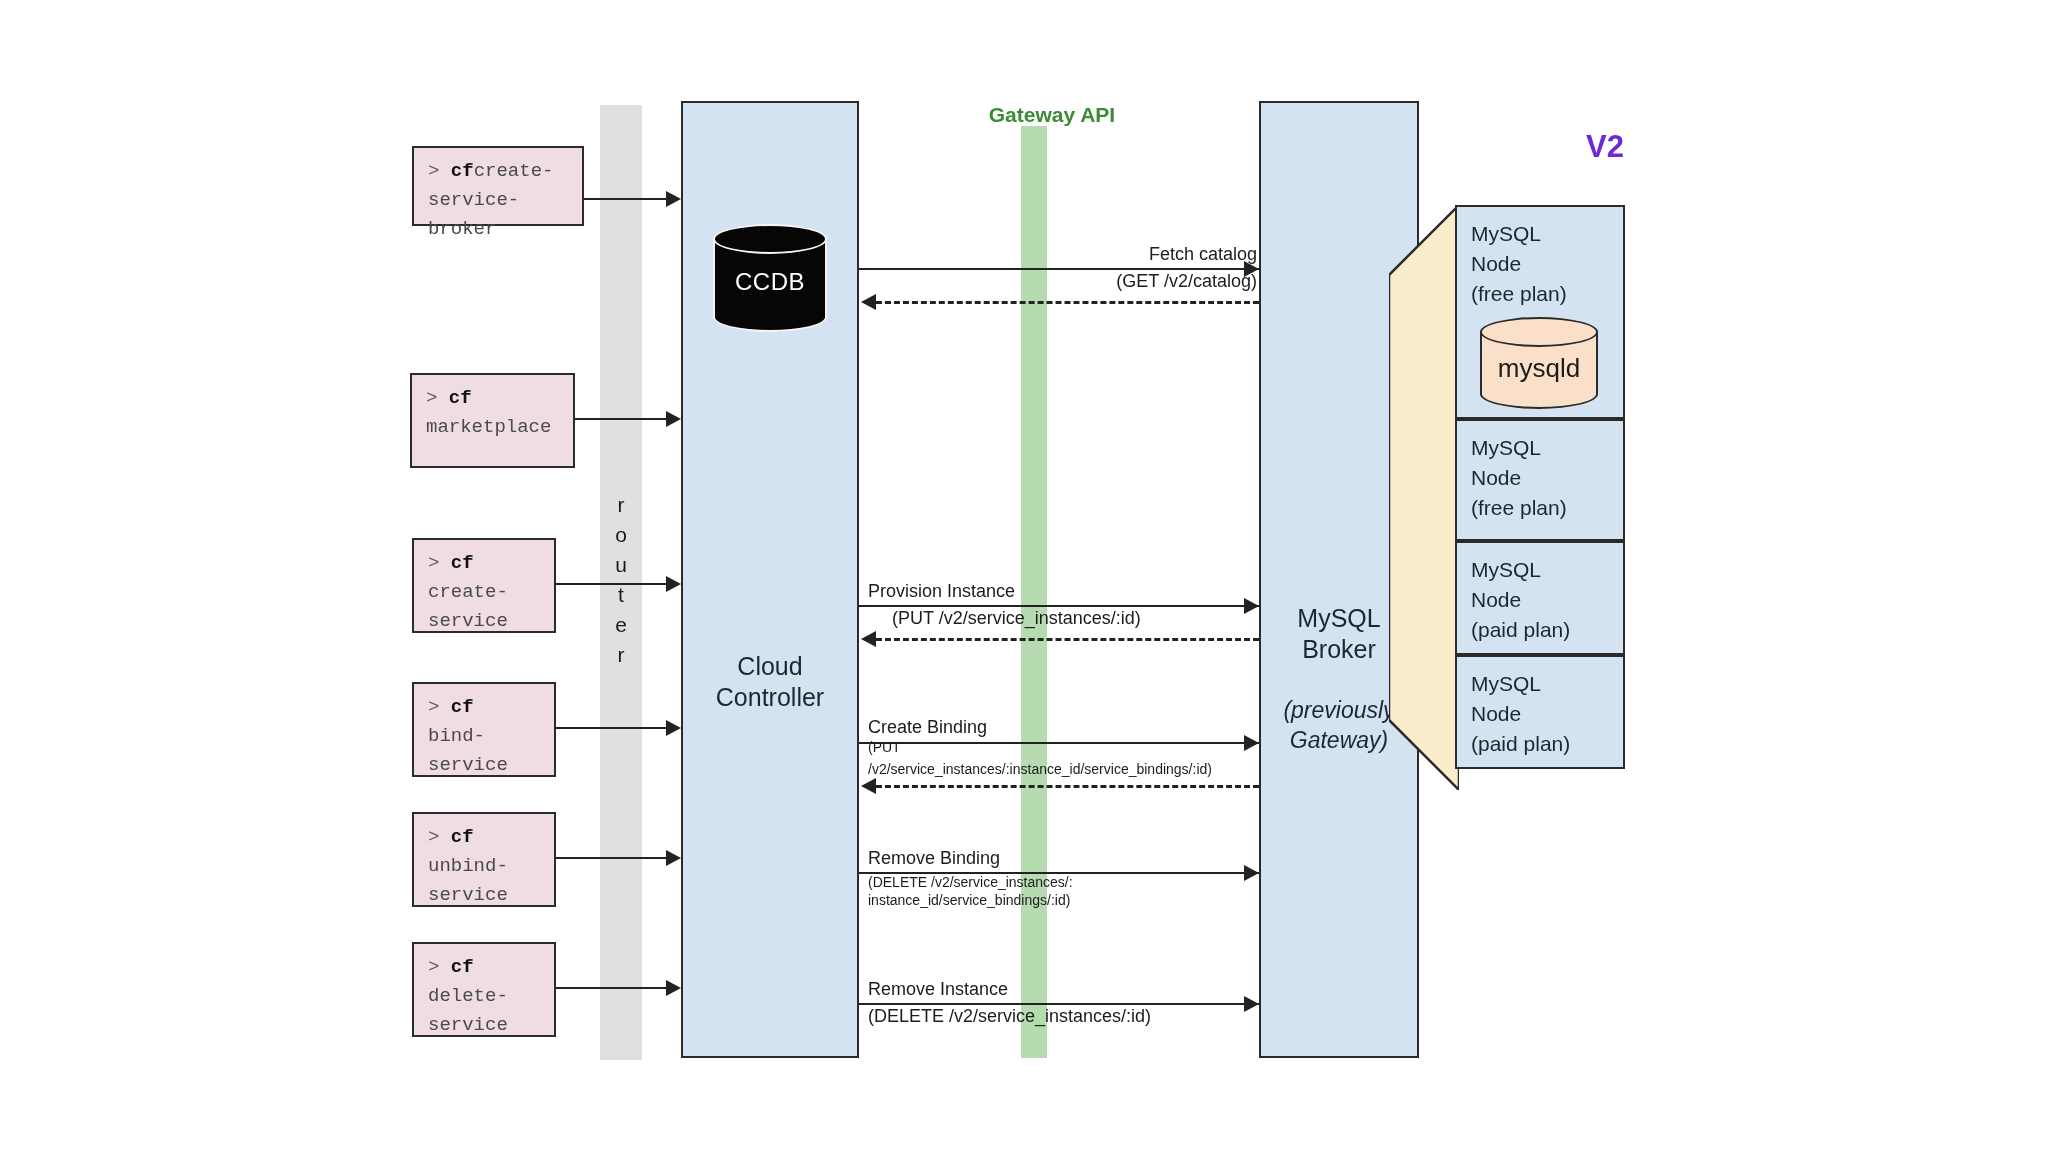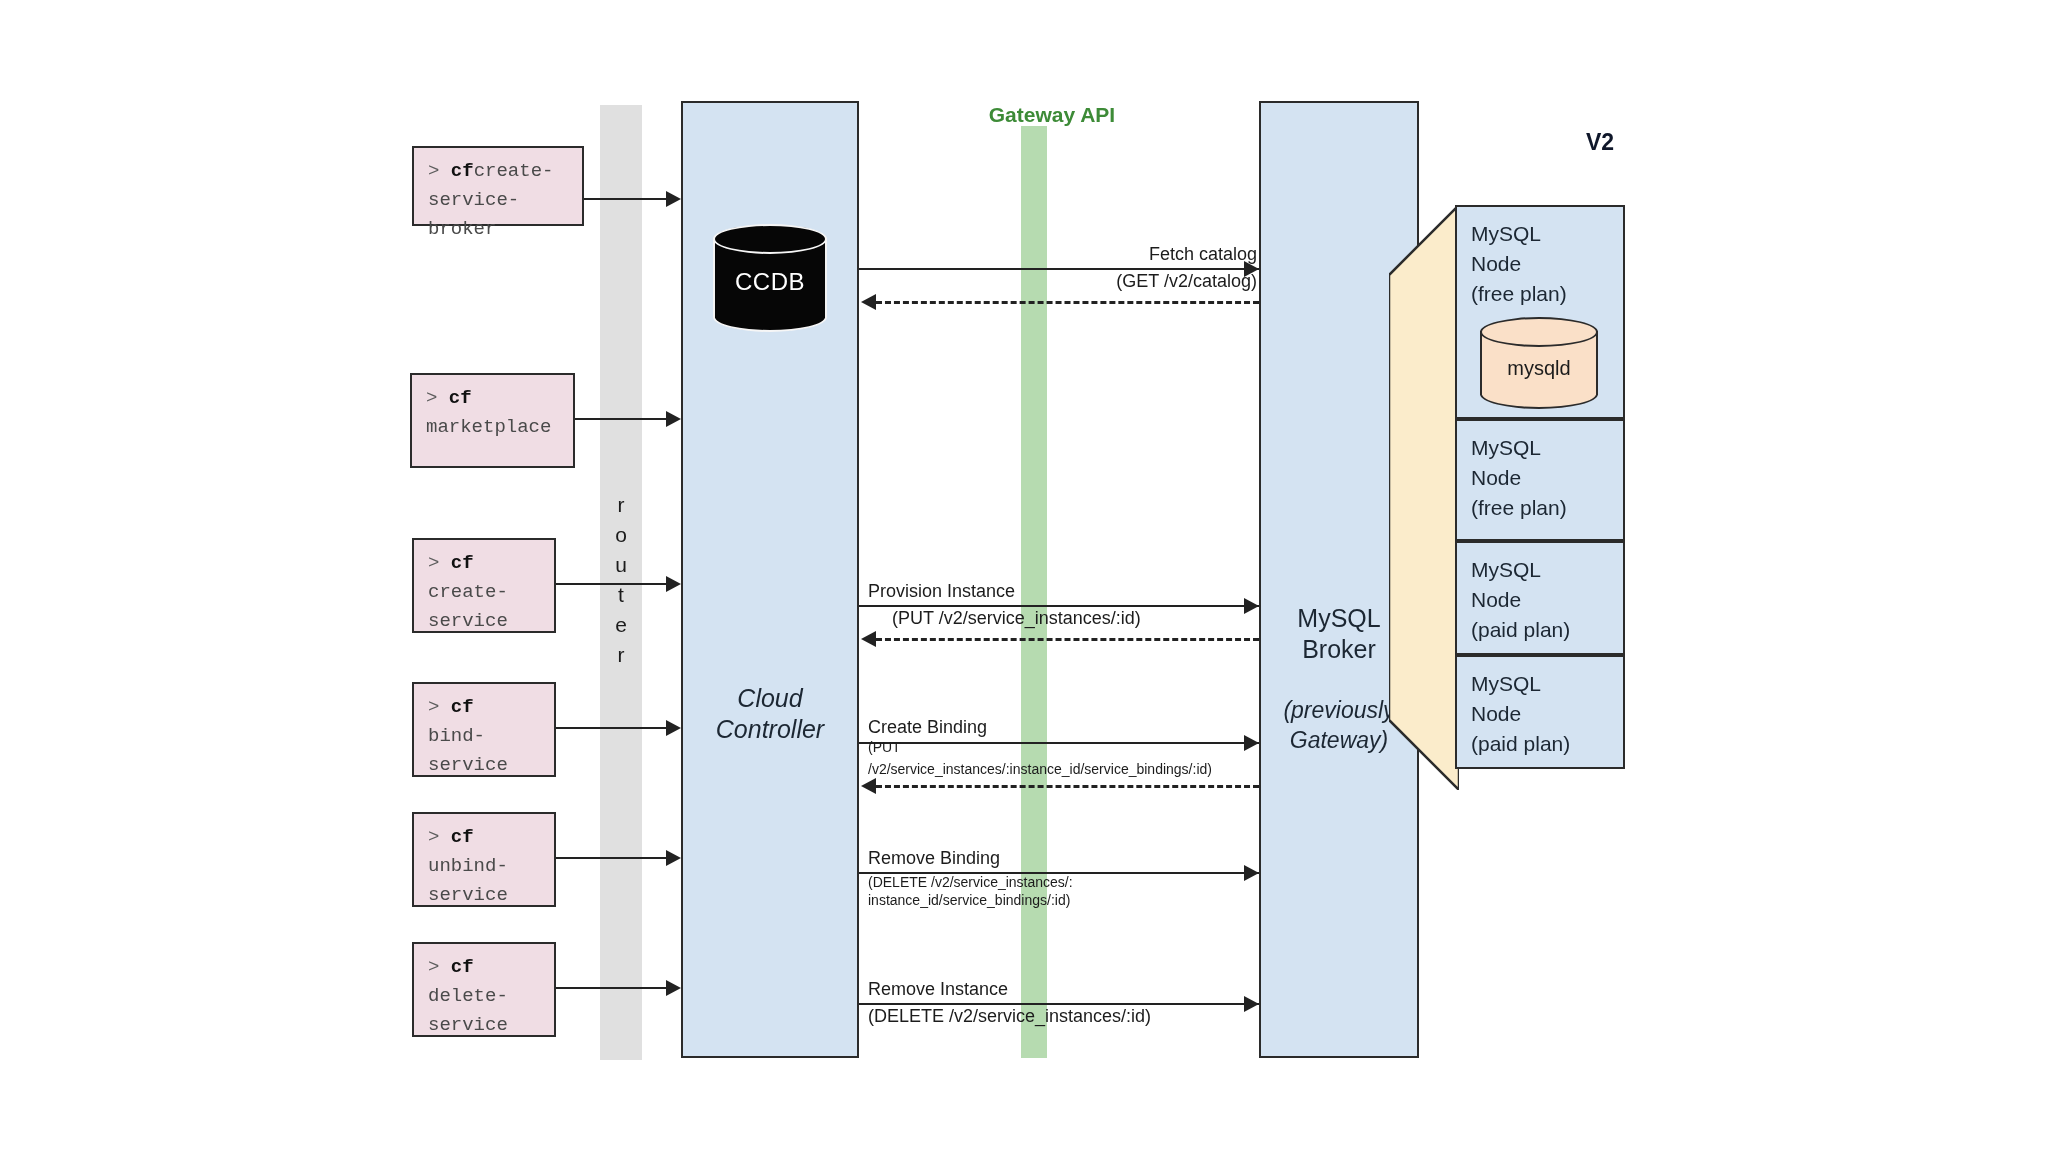--- a/index.html
+++ b/index.html
@@ -15,30 +15,30 @@
     display:flex;flex-direction:column;align-items:center;
     font-size:21px;line-height:30px;color:#1c1c1c;}
 
   
   .api-band{position:absolute;left:1021px;top:126px;width:26px;height:932px;
     background:#b6dbb0;}
   .api-title{position:absolute;left:962px;top:103px;width:180px;text-align:center;
     font-size:21px;font-weight:bold;color:#3d8b37;}
 
   
-  .v2-label{position:absolute;left:1586px;top:129px;font-size:23px;font-weight:bold;color:#0f172a;}
+  .v2-label{position:absolute;left:1586px;top:129px;font-size:31px;font-weight:bold;color:#6d28d9;}
 
   
   .panel{position:absolute;background:#d4e3f2;border:2.5px solid #2b2b2b;box-sizing:border-box;}
   #cloud-controller{left:681px;top:101px;width:178px;height:957px;}
   #mysql-broker{left:1259px;top:101px;width:160px;height:957px;}
 
   .panel-title{position:absolute;left:0;width:100%;text-align:center;
     font-size:25px;line-height:31px;color:#1c2733;}
-  #cc-title{top:580px;font-style:italic;}
+  #cc-title{top:548px;}
   #mb-title{top:500px;}
   #mb-sub{top:592px;font-style:italic;font-size:23px;line-height:30px;}
 
   
   .ccdb{position:absolute;left:713px;top:224px;width:114px;height:108px;}
   .ccdb .body{position:absolute;left:0;top:14px;width:114px;height:80px;background:#060606;
     border-left:2px solid #f4f4f4;border-right:2px solid #f4f4f4;box-sizing:border-box;}
   .ccdb .top{position:absolute;left:0;top:0;width:114px;height:30px;background:#060606;
     border-radius:50%;border:2px solid #f6f6f6;box-sizing:border-box;}
   .ccdb .bot{position:absolute;left:0;top:78px;width:114px;height:30px;background:#060606;
@@ -74,21 +74,21 @@
   .tray svg{display:block;}
 
   .mysqld{position:absolute;left:23px;top:110px;width:118px;height:92px;}
   .mysqld .body{position:absolute;left:0;top:14px;width:118px;height:64px;background:#fae0c8;
     border-left:2.5px solid #2b2b2b;border-right:2.5px solid #2b2b2b;box-sizing:border-box;}
   .mysqld .top{position:absolute;left:0;top:0;width:118px;height:30px;background:#fae0c8;
     border-radius:50%;border:2.5px solid #2b2b2b;box-sizing:border-box;}
   .mysqld .bot{position:absolute;left:0;top:62px;width:118px;height:30px;background:#fae0c8;
     border-radius:50%;border:2.5px solid #2b2b2b;box-sizing:border-box;}
   .mysqld .lbl{position:absolute;left:0;top:36px;width:118px;text-align:center;
-    font-size:20px;color:#1c1c1c;z-index:3;}
+    font-size:26px;color:#1c1c1c;z-index:3;}
 </style>
 </head>
 <body>
 
 <div class="stage">
 
   <div class="router-band"></div>
   <div class="router-letters">
     <span>r</span>
     <span>o</span>

